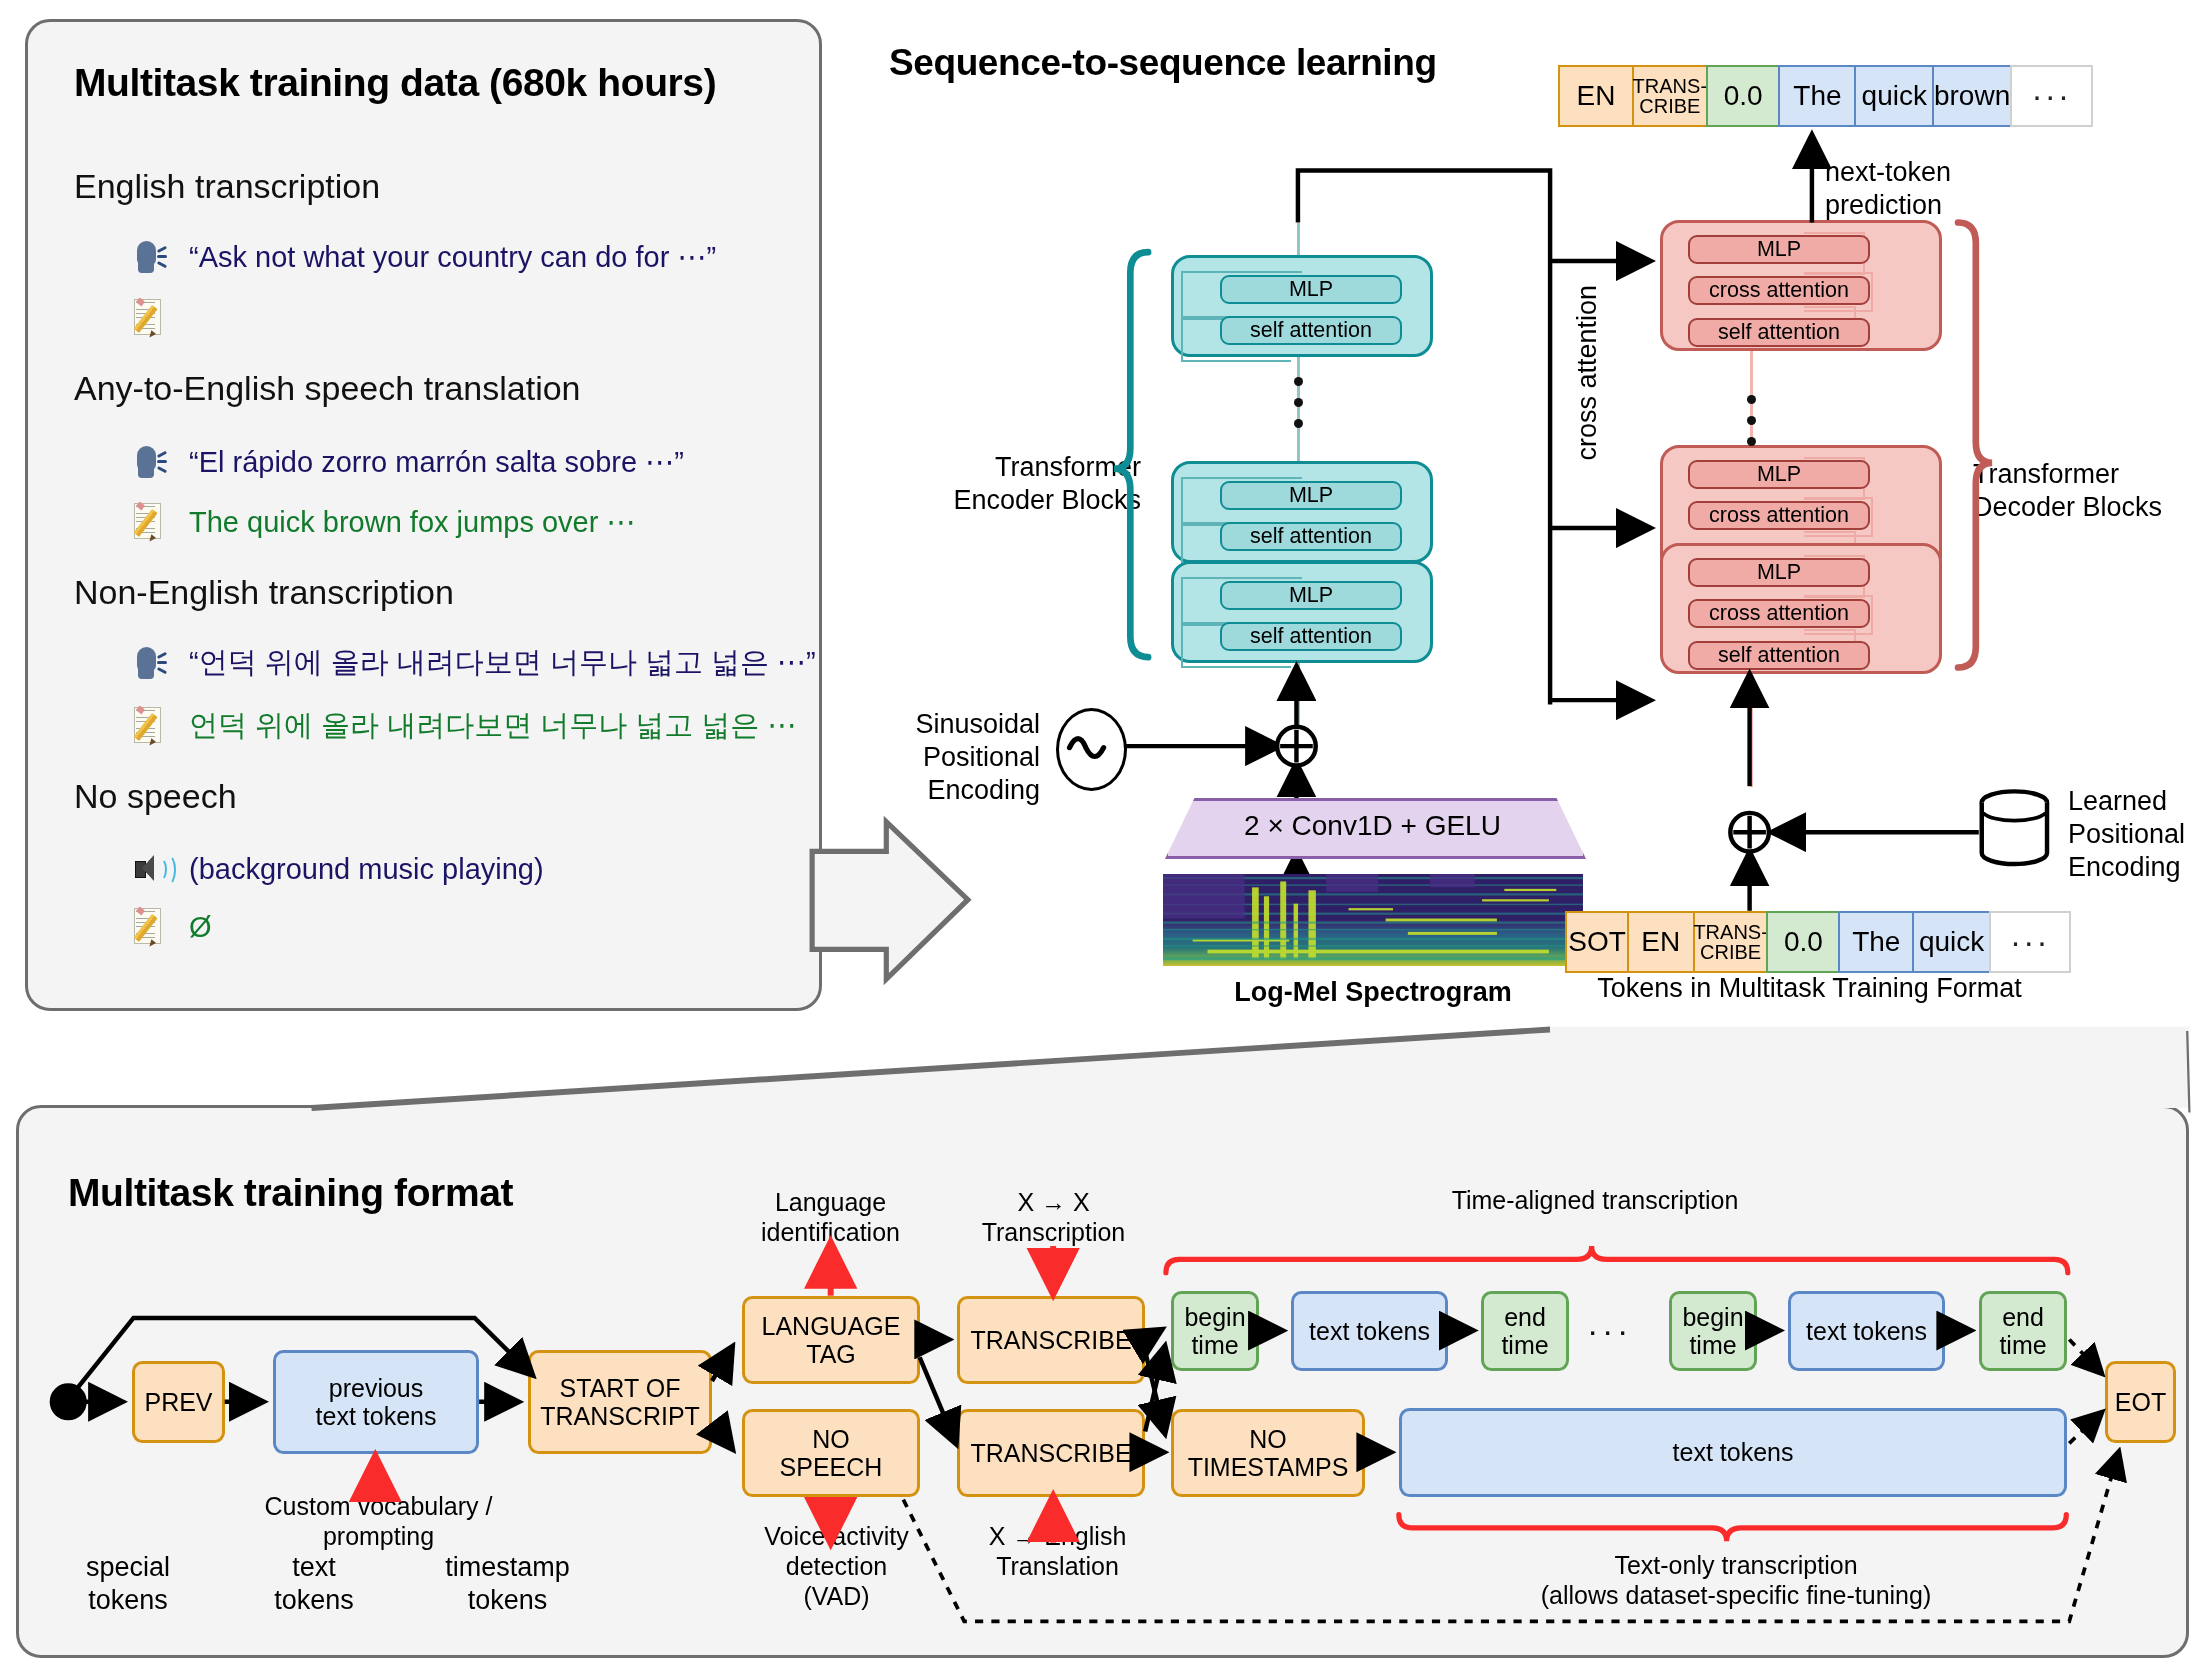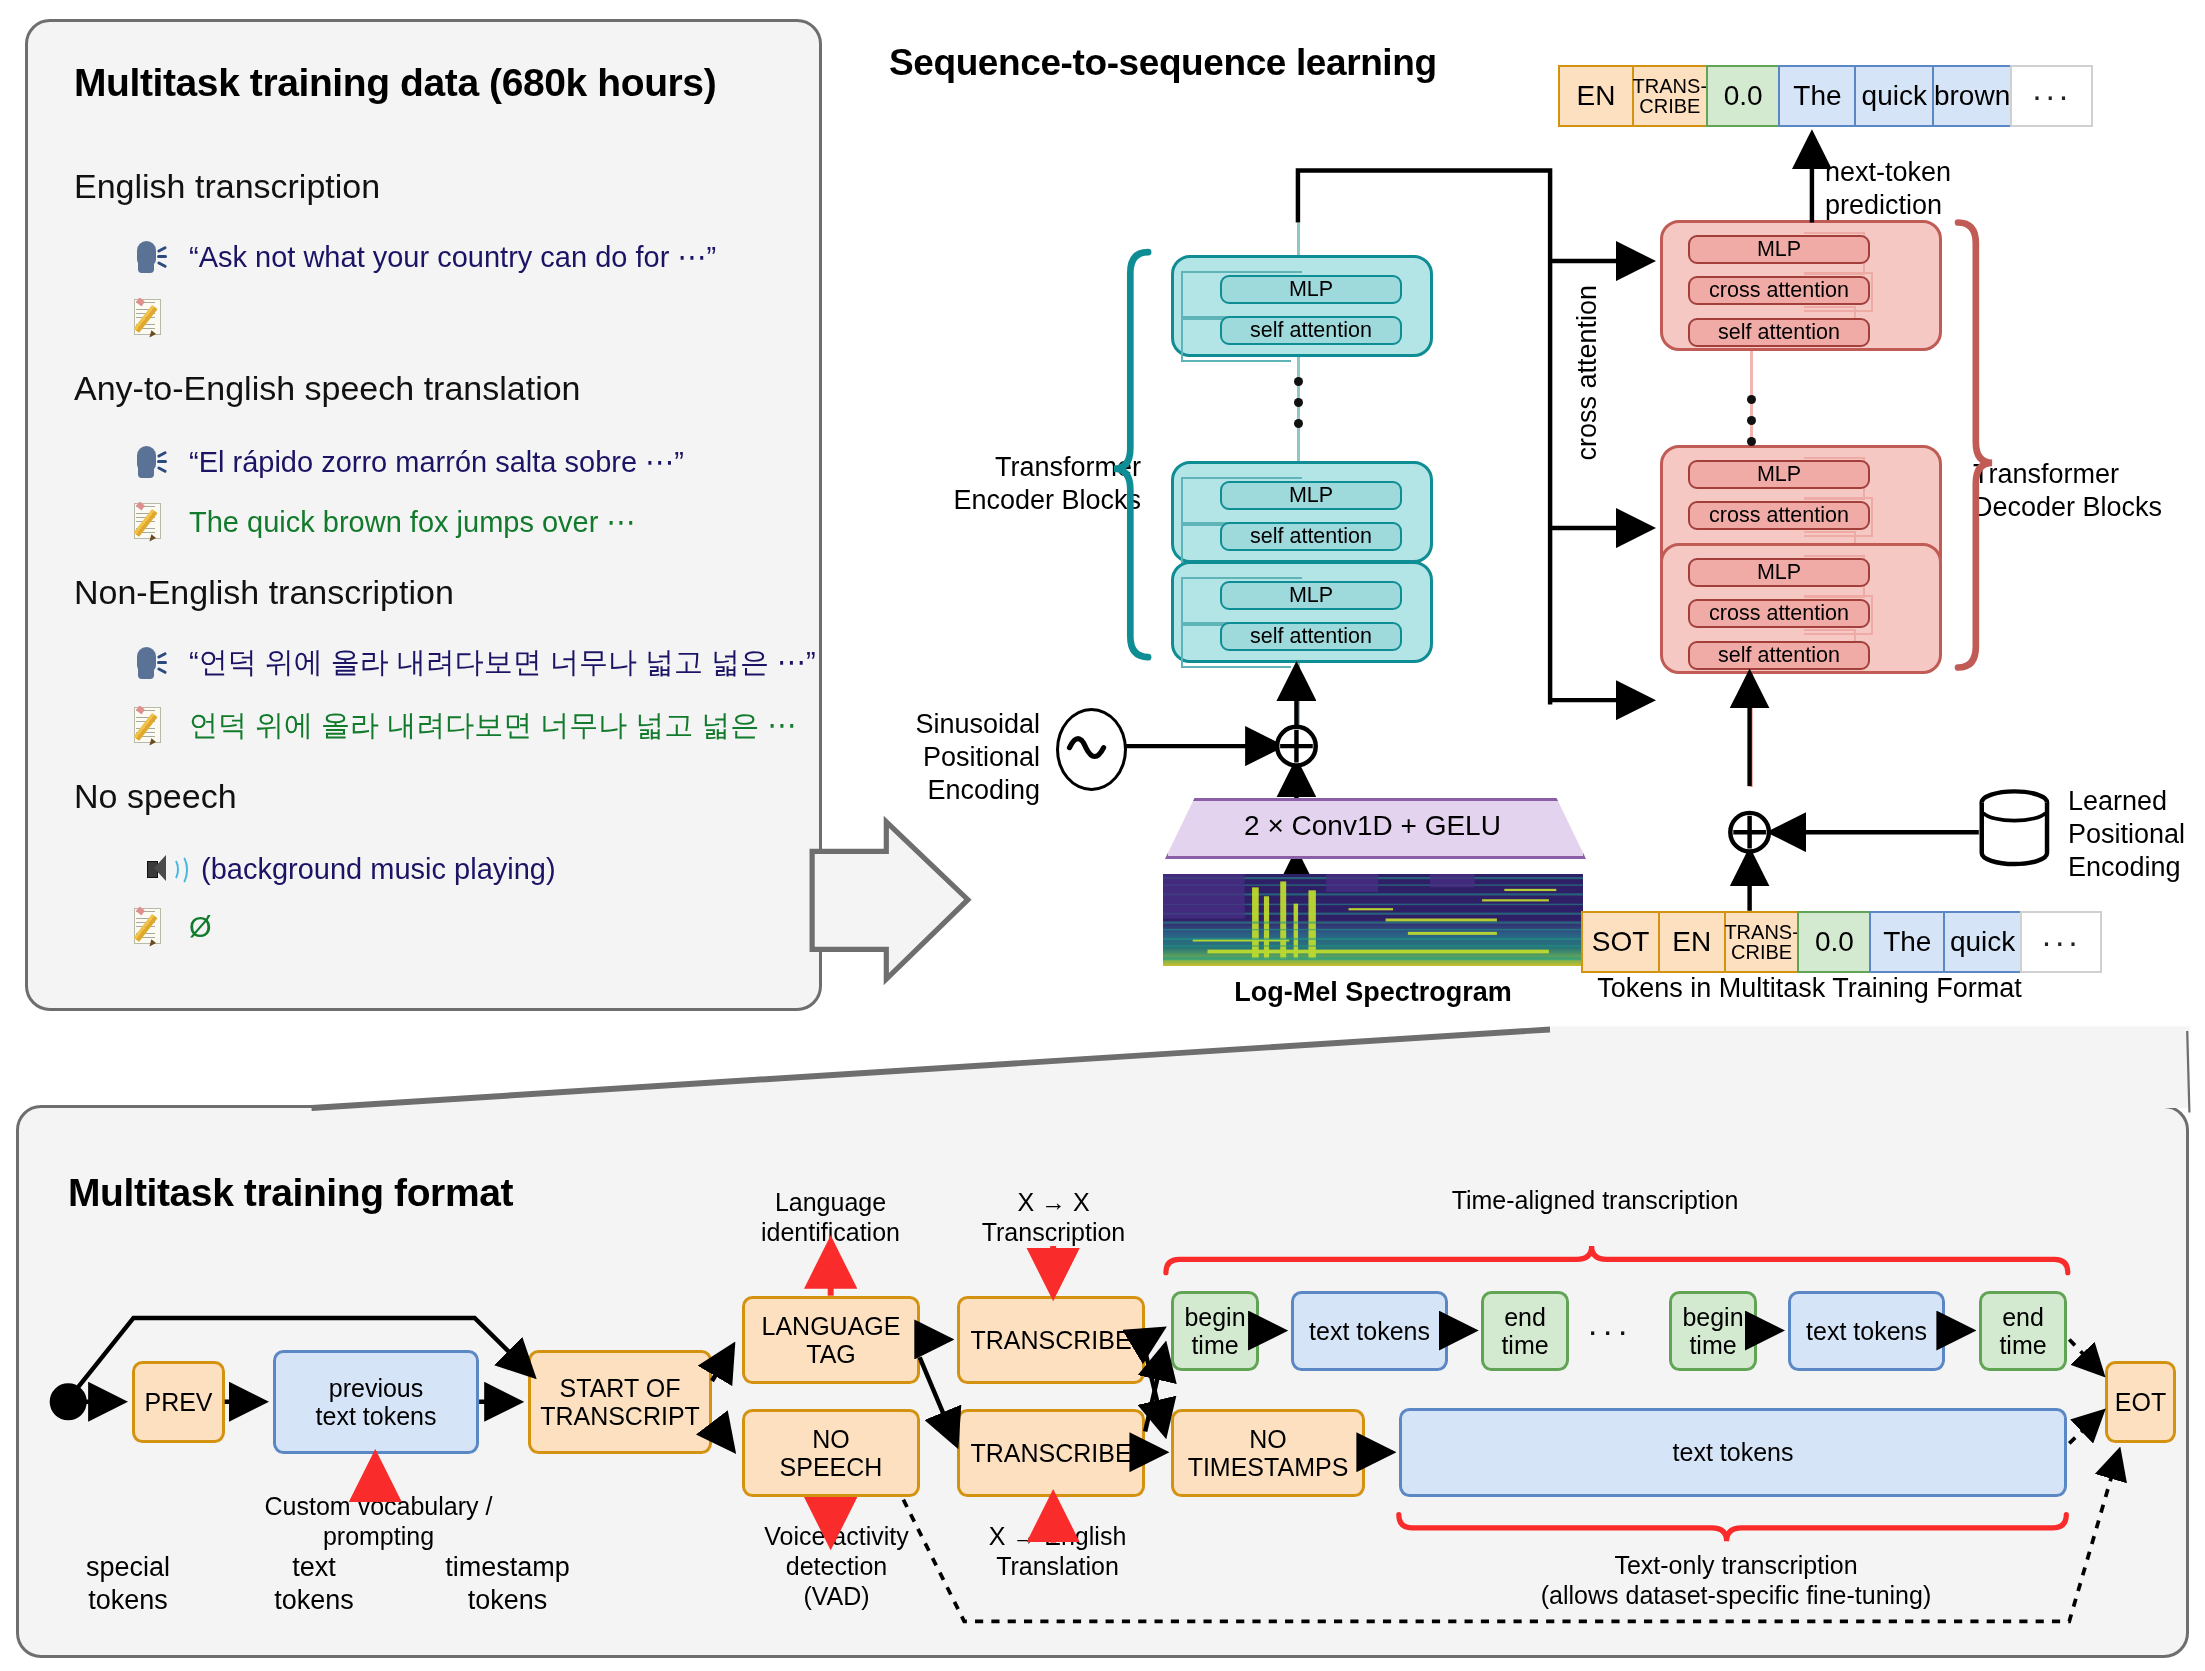--- a/index.html
+++ b/index.html
@@ -195,21 +195,21 @@
       <span class="paper"></span>
       <span class="lines"></span>
       <span class="eraser"></span>
       <span class="pencil"></span>
       <span class="tip"></span>
     </span>
   <span class="row-text transcript">언덕 위에 올라 내려다보면 너무나 넓고 넓은 ⋯</span>
 </div>
 
 <div class="abs section-head" style="left:74px;top:777px;">No speech</div>
-<div class="abs row" style="left:144px;top:848px;">
+<div class="abs row" style="left:132px;top:848px;">
   <span class="ico ico-audio">
       <span class="box"></span>
       <span class="cone"></span>
       <span class="w1"></span>
       <span class="w2"></span>
     </span>
   <span class="row-text speech">(background music playing)</span>
 </div>
 <div class="abs row" style="left:132px;top:906px;">
   <span class="ico ico-memo">
@@ -423,21 +423,21 @@
         <rect x="0" y="86" width="566" height="3"></rect>
           <rect x="0" y="96" width="566" height="2"></rect>
         <rect x="0" y="112" width="566" height="4"></rect>
       </g>
     </g>
   </svg>
 </div>
 <div class="abs lbl" style="left:1163px;top:976px;width:420px;font-weight:bold;">Log-Mel Spectrogram</div>
 
 <div class="abs tokstrip" id="in-tokens" style="left:1565px;top:911px;height:62px;">
-    <div class="tok special" style="width: 79px; margin-left: 16px; text-align: center;">SOT</div>
+    <div class="tok special" style="width: 64px; margin-left: 0px; text-align: center;">SOT</div>
     <div class="tok special" style="width: 68px; margin-left: -2.2px;">EN</div>
     <div class="tok special small" style="width: 76px; margin-left: -2.2px;">TRANS-<br>CRIBE</div>
     <div class="tok ts" style="width: 74px; margin-left: -2.2px;">0.0</div>
     <div class="tok text" style="width: 76px; margin-left: -2.2px;">The</div>
     <div class="tok text" style="width: 79px; margin-left: -2.2px;">quick</div>
     <div class="tok dots" style="width: 82px; margin-left: -2.2px;">···</div>
   </div>
 <div class="abs lbl" style="left:1550px;top:972px;width:519px;">Tokens in Multitask Training Format</div>
 
 <div class="abs" id="bottom-title">Multitask training format</div>

